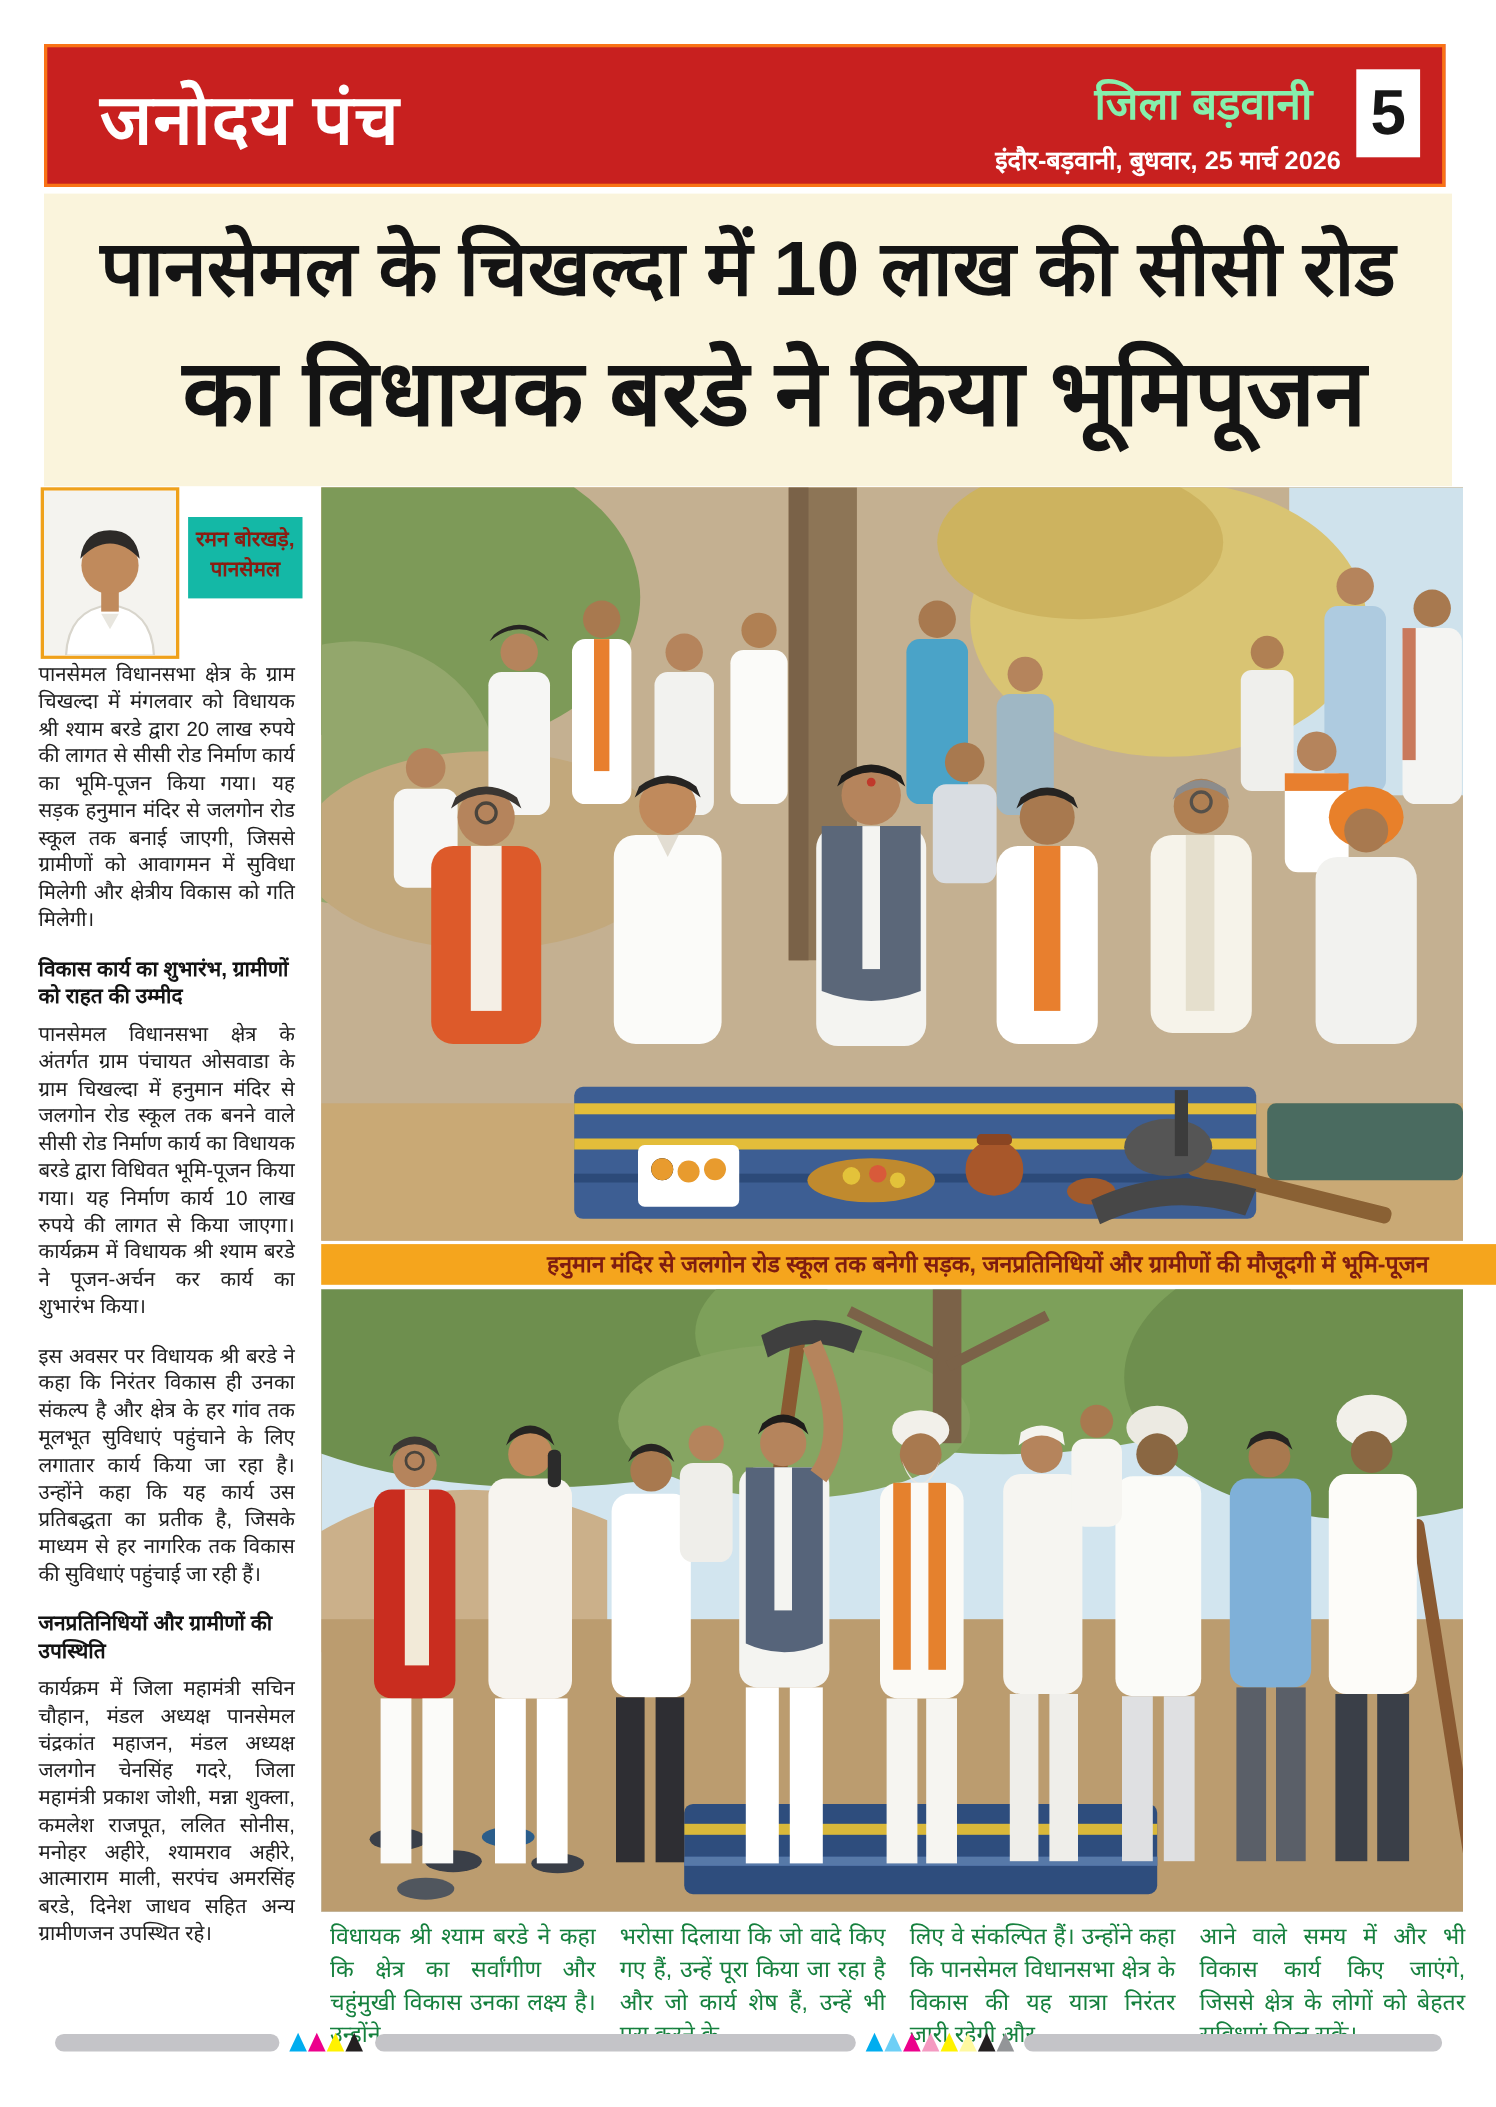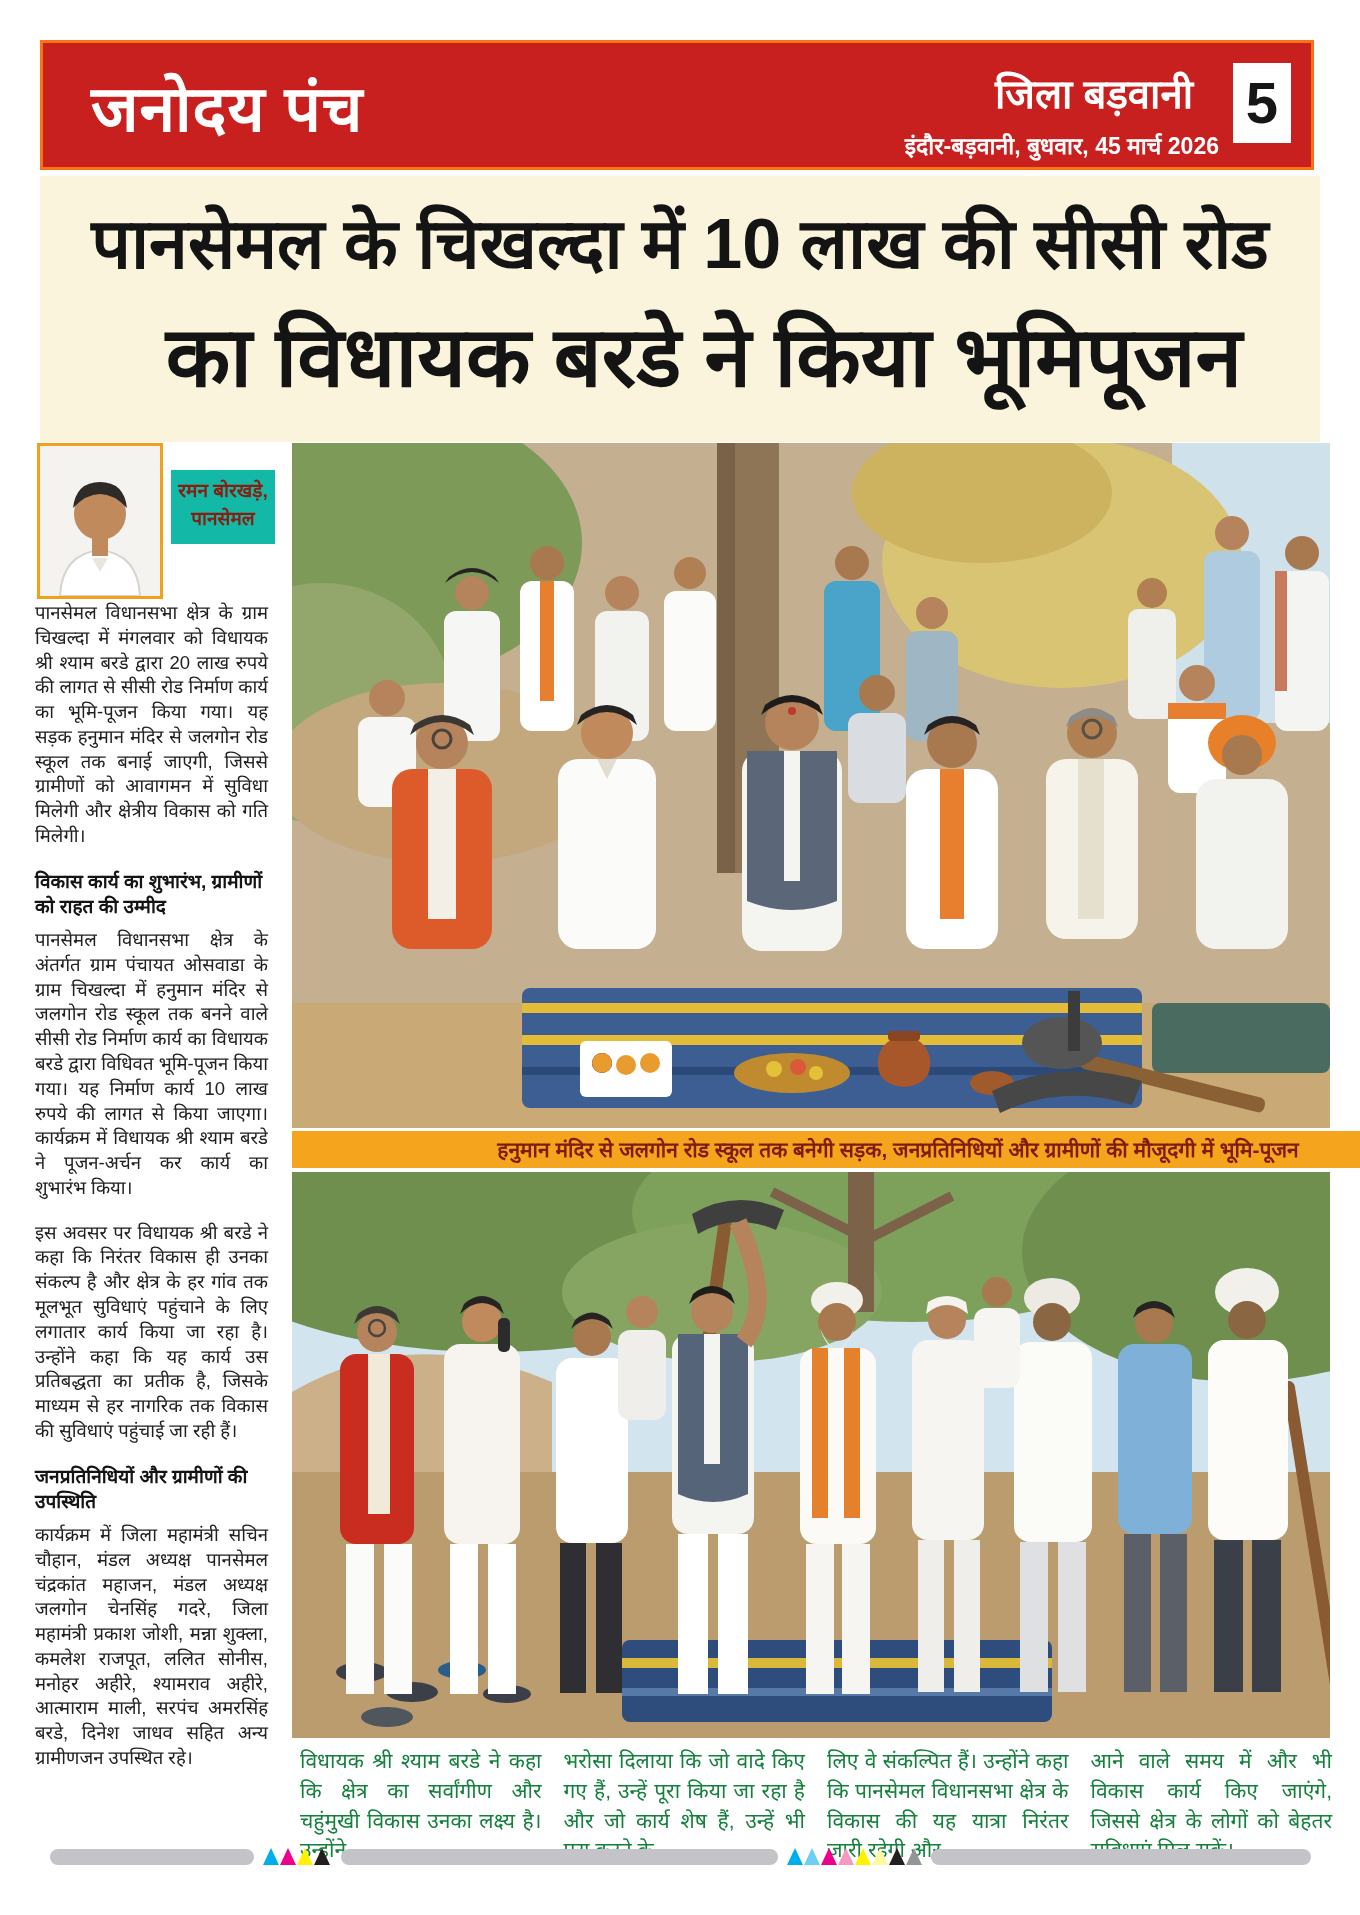--- a/index.html
+++ b/index.html
@@ -14,21 +14,21 @@
   .masthead-bar{
     left:40px;top:40px;width:1268px;height:124px;
     background:#c8201f;border:3px solid #f97316;
   }
   .masthead{
     position:absolute;left:48px;top:20px;
     font-size:64px;font-weight:800;color:#ffffff;letter-spacing:1px;white-space:nowrap;
   }
   .district{
     position:absolute;right:118px;top:22px;
-    font-size:40px;font-weight:800;color:#ffffff;white-space:nowrap;
+    font-size:40px;font-weight:800;color:#86efac;white-space:nowrap;
   }
   .page-badge{
     position:absolute;right:20px;top:20px;width:58px;height:80px;
     background:#ffffff;color:#161616;font-size:58px;font-weight:800;
     text-align:center;line-height:80px;
   }
   .dateline{
     position:absolute;right:92px;bottom:6px;
     font-size:23px;font-weight:600;color:#ffffff;white-space:nowrap;
   }
@@ -106,21 +106,21 @@
   .tri.k{border-bottom-color:#231f20;}
   .tri.g{border-bottom-color:#939598;}
 </style>
 </head>
 <body>
 
 <header class="abs masthead-bar">
   <div class="masthead">जनोदय पंच</div>
   <div class="district">जिला बड़वानी</div>
   <div class="page-badge">5</div>
-  <div class="dateline">इंदौर-बड़वानी, बुधवार, 45 मार्च 2026</div>
+  <div class="dateline">इंदौर-बड़वानी, बुधवार, 25 मार्च 2026</div>
 </header>
 
 <section class="abs headline-block">
   <div class="headline-l1">पानसेमल के चिखल्दा में 10 लाख की सीसी रोड</div>
   <div class="headline-l2">का विधायक बरडे ने किया भूमिपूजन</div>
 </section>
 
 <section class="abs article-column">
 
   <div class="reporter-card">

